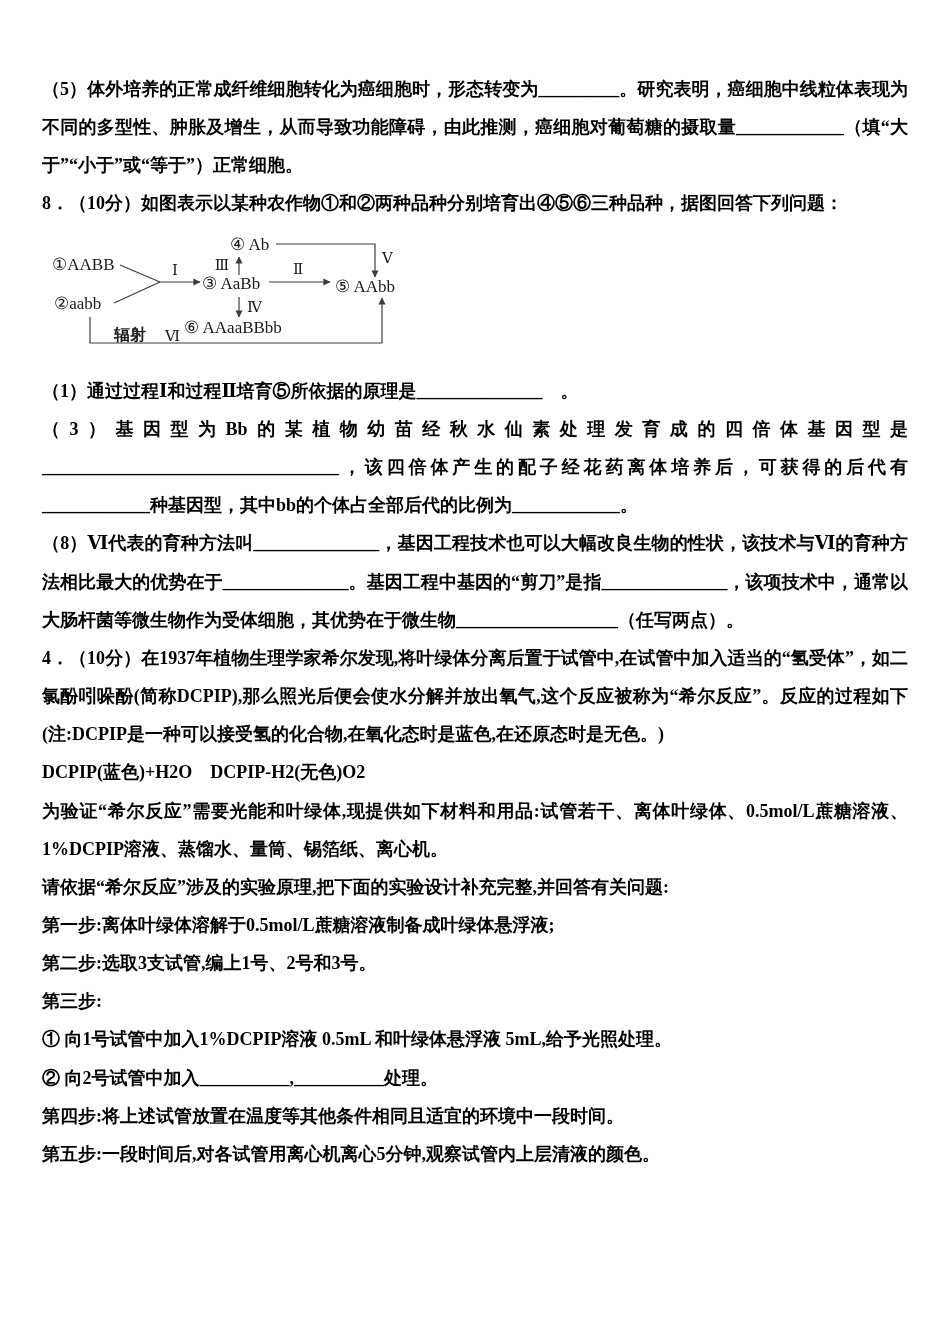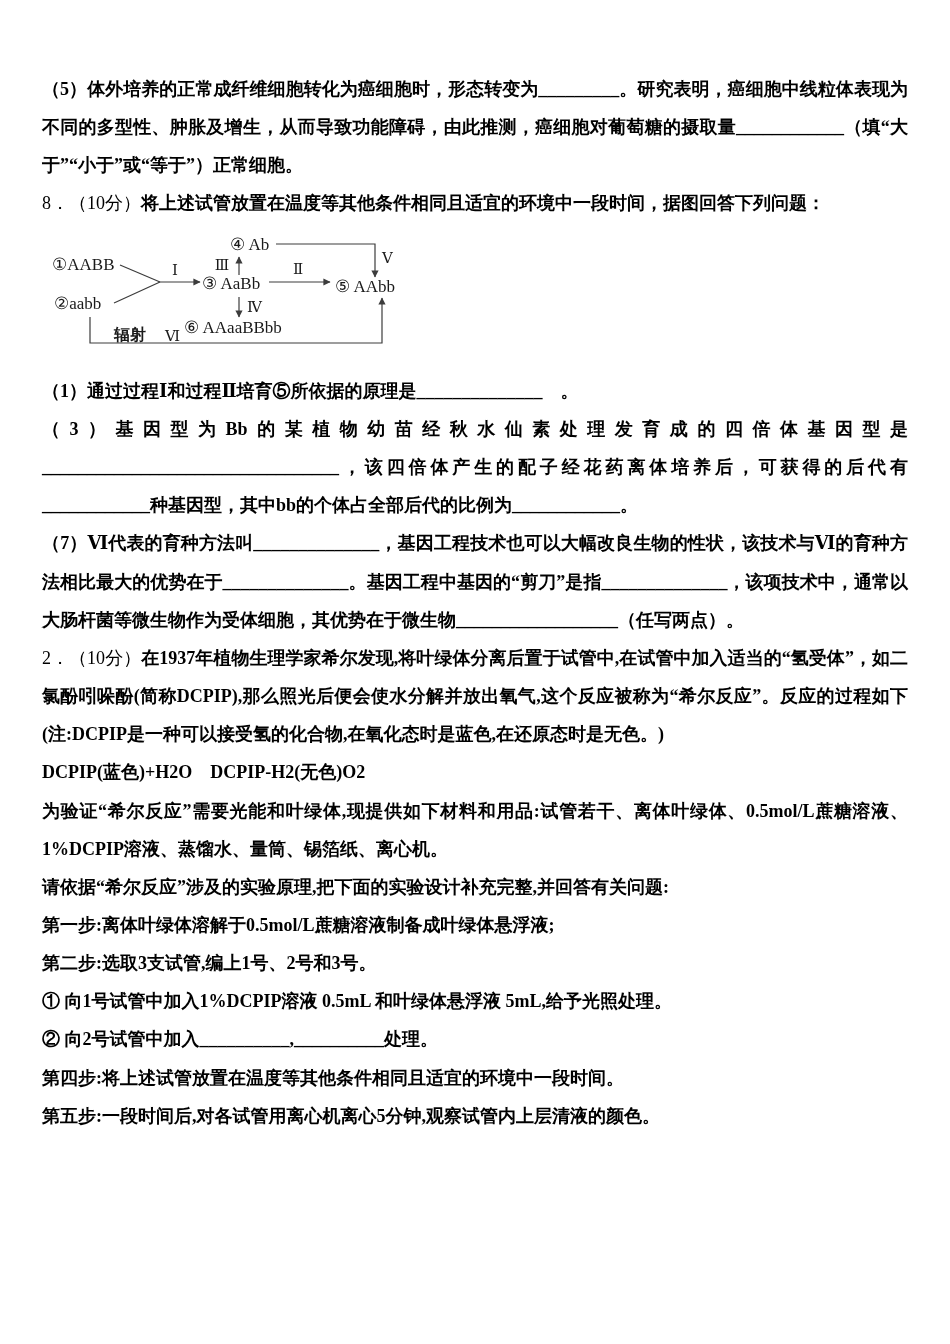--- a/index.html
+++ b/index.html
@@ -6,36 +6,36 @@
   .page{
     width:950px;height:1344px;background:#ffffff;box-sizing:border-box;
     padding:70px 42px 20px 42px;
     font-family:"Liberation Serif","DejaVu Serif",serif;
     color:#000000;font-size:18px;line-height:2.12;overflow:hidden;
   }
   p.para{
     margin:0;text-align:justify;font-weight:bold;
     overflow-wrap:break-word;word-break:break-word;
   }
-  .qnum{font-weight:normal;}
+  .qnum{font-weight:bold;}
   .diagram-wrap{margin:6px 0 2px -10px;}
   svg text{font-family:"Liberation Serif","DejaVu Serif",serif;fill:#1a1a1a;font-weight:normal;}
   svg .node{font-size:17px;}
   svg .plabel{font-size:15px;}
   svg .cnlabel{font-size:16px;font-weight:bold;}
   svg line,svg polyline{stroke:#3c3c3c;stroke-width:1.2;fill:none;}
 </style>
 </head>
 <body>
 
 <div class="page">
 
   <p class="para">（5）体外培养的正常成纤维细胞转化为癌细胞时，形态转变为_________。研究表明，癌细胞中线粒体表现为不同的多型性、肿胀及增生，从而导致功能障碍，由此推测，癌细胞对葡萄糖的摄取量____________（填“大于”“小于”或“等于”）正常细胞。</p>
 
-  <p class="para"><span class="qnum">8．（10分）</span><span>将上述试管放置在温度等其他条件相同且适宜的环境中一段时间，据图回答下列问题：</span></p>
+  <p class="para"><span class="qnum">8．（10分）</span><span>如图表示以某种农作物①和②两种品种分别培育出④⑤⑥三种品种，据图回答下列问题：</span></p>
 
   <div class="diagram-wrap">
     <svg width="430" height="128" viewBox="0 0 430 128">
       <defs>
         <marker id="arr" markerWidth="7" markerHeight="7" refX="5.5" refY="3" orient="auto">
           <path d="M0,0 L6,3 L0,6 z" fill="#3c3c3c"></path>
         </marker>
       </defs>
 
       <line x1="88" y1="36" x2="128" y2="53"></line>
@@ -64,26 +64,27 @@
       <text x="22" y="80" class="node">②aabb</text>
       <text x="170" y="60" class="node">③ AaBb</text>
       <text x="198" y="21" class="node">④ Ab</text>
       <text x="303" y="63" class="node">⑤ AAbb</text>
       <text x="152" y="104" class="node">⑥ AAaaBBbb</text>
     </svg>
   </div>
 
   <p class="para">（1）通过过程Ⅰ和过程Ⅱ培育⑤所依据的原理是______________　。</p>
   <p class="para">（3）基因型为Bb的某植物幼苗经秋水仙素处理发育成的四倍体基因型是_________________________________，该四倍体产生的配子经花药离体培养后，可获得的后代有____________种基因型，其中bb的个体占全部后代的比例为____________。</p>
-  <p class="para">（7）Ⅵ代表的育种方法叫______________，基因工程技术也可以大幅改良生物的性状，该技术与Ⅵ的育种方法相比最大的优势在于______________。基因工程中基因的“剪刀”是指______________，该项技术中，通常以大肠杆菌等微生物作为受体细胞，其优势在于微生物__________________（任写两点）。</p>
+  <p class="para">（8）Ⅵ代表的育种方法叫______________，基因工程技术也可以大幅改良生物的性状，该技术与Ⅵ的育种方法相比最大的优势在于______________。基因工程中基因的“剪刀”是指______________，该项技术中，通常以大肠杆菌等微生物作为受体细胞，其优势在于微生物__________________（任写两点）。</p>
 
-  <p class="para"><span class="qnum">2．（10分）</span><span>在1937年植物生理学家希尔发现,将叶绿体分离后置于试管中,在试管中加入适当的“氢受体”，如二氯酚吲哚酚(简称DCPIP),那么照光后便会使水分解并放出氧气,这个反应被称为“希尔反应”。反应的过程如下(注:DCPIP是一种可以接受氢的化合物,在氧化态时是蓝色,在还原态时是无色。)</span></p>
+  <p class="para"><span class="qnum">4．（10分）</span><span>在1937年植物生理学家希尔发现,将叶绿体分离后置于试管中,在试管中加入适当的“氢受体”，如二氯酚吲哚酚(简称DCPIP),那么照光后便会使水分解并放出氧气,这个反应被称为“希尔反应”。反应的过程如下(注:DCPIP是一种可以接受氢的化合物,在氧化态时是蓝色,在还原态时是无色。)</span></p>
   <p class="para">DCPIP(蓝色)+H2O　DCPIP-H2(无色)O2</p>
   <p class="para">为验证“希尔反应”需要光能和叶绿体,现提供如下材料和用品:试管若干、离体叶绿体、0.5mol/L蔗糖溶液、1%DCPIP溶液、蒸馏水、量筒、锡箔纸、离心机。</p>
   <p class="para">请依据“希尔反应”涉及的实验原理,把下面的实验设计补充完整,并回答有关问题:</p>
   <p class="para">第一步:离体叶绿体溶解于0.5mol/L蔗糖溶液制备成叶绿体悬浮液;</p>
   <p class="para">第二步:选取3支试管,编上1号、2号和3号。</p>
+  <p class="para">第三步:</p>
   <p class="para">① 向1号试管中加入1%DCPIP溶液 0.5mL 和叶绿体悬浮液 5mL,给予光照处理。</p>
   <p class="para">② 向2号试管中加入__________,__________处理。</p>
   <p class="para">第四步:将上述试管放置在温度等其他条件相同且适宜的环境中一段时间。</p>
   <p class="para">第五步:一段时间后,对各试管用离心机离心5分钟,观察试管内上层清液的颜色。</p>
 
 </div>
 
 </body></html>

